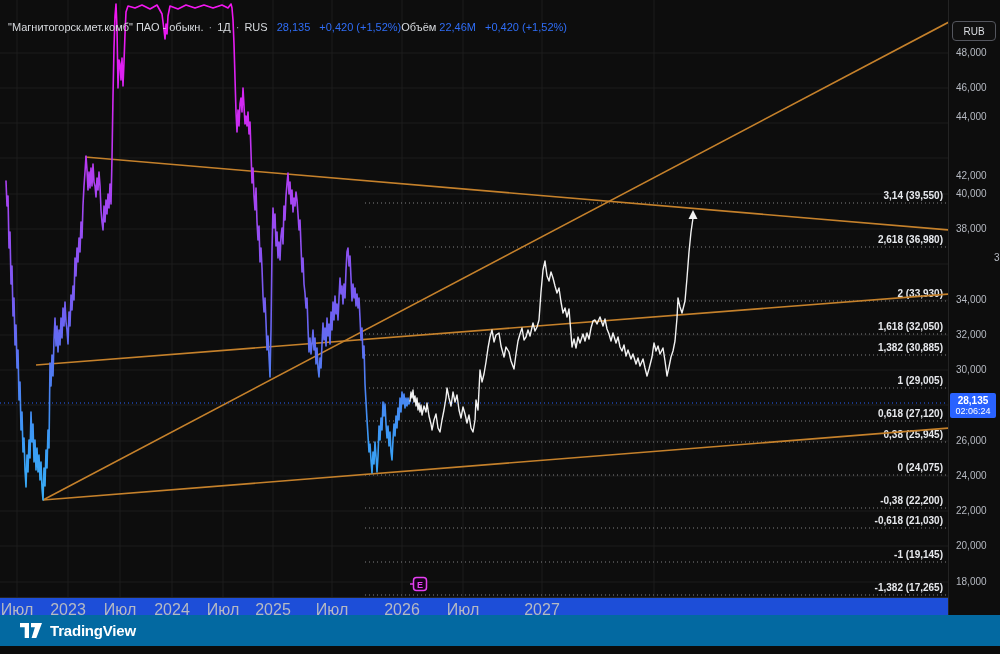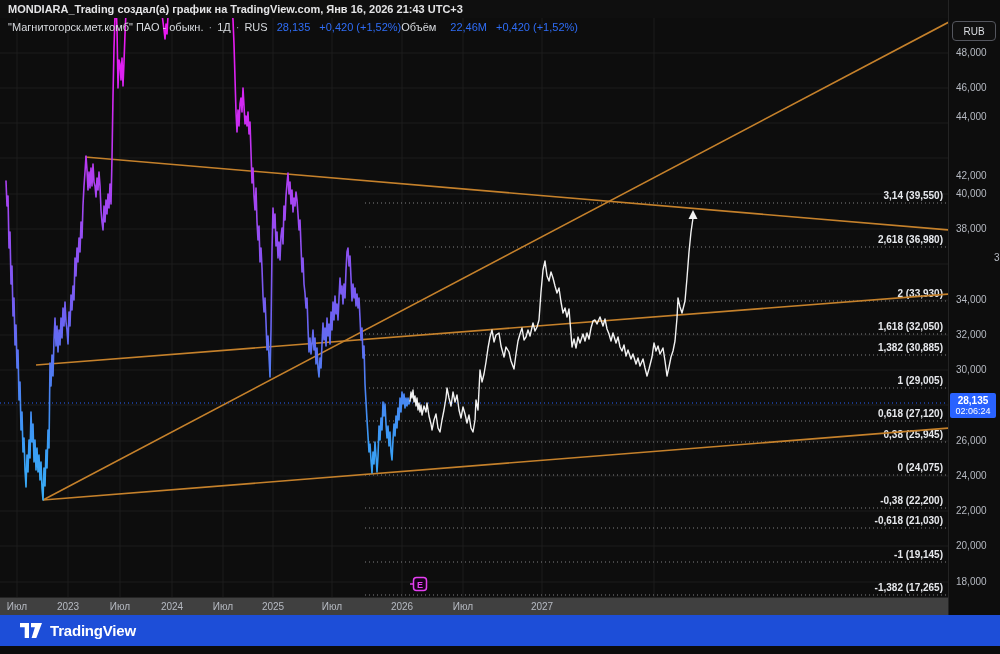--- a/index.html
+++ b/index.html
@@ -9,34 +9,34 @@
   .plot svg{position:absolute;left:0;top:0;}
   .hdr{position:absolute;left:0;top:0;width:100%;height:18px;background:#0f0f0f;
        font-size:11px;font-weight:700;color:#e4e4e6;line-height:18px;padding-left:8px;
        box-sizing:border-box;white-space:nowrap;z-index:5;}
   .legend{position:absolute;left:8px;top:20px;height:14px;font-size:11px;line-height:14px;
           white-space:nowrap;z-index:5;display:flex;align-items:center;}
   .legend .sym{color:#d7dade;}
   .legend .dim{color:#9598a1;margin:0 5px;}
   .legend .plain{color:#d7dade;}
   .legend .val{color:#2f6df6;}
-  .m8{margin-left:9px;} .m2{margin-left:14px;} .m10{margin-left:0;}
+  .m8{margin-left:9px;} .m2{margin-left:3px;} .m10{margin-left:0;}
   .price-axis{position:absolute;left:948px;top:0;width:52px;height:615px;
               border-left:1px solid #242424;font-size:10px;color:#b6bac2;background:#0d0d0d;}
   .plabel{position:absolute;left:7px;height:12px;line-height:12px;}
   .rub-btn{position:absolute;left:3px;top:21px;width:42px;height:18px;border:1px solid #54565e;
            border-radius:4px;color:#dadde2;font-size:10px;font-weight:400;display:flex;
            align-items:center;justify-content:center;background:#101010;cursor:pointer;}
   .badge{position:absolute;left:1px;top:393px;width:46px;background:#2962ff;color:#fff;
          border-radius:2px;text-align:center;padding:2px 0 1px;font-size:10px;font-weight:700;line-height:11px;}
   .badge .cd{font-size:9px;font-weight:400;}
   .time-axis{position:absolute;left:0;top:597px;width:948px;height:18px;
-             border-top:1px solid #242424;font-size:10px;color:#b6bac2;background:#404040;}
+             border-top:1px solid #242424;font-size:16px;color:#b6bac2;background:#1d4ed8;}
   .tlabel{position:absolute;top:3px;transform:translateX(-50%);white-space:nowrap;}
-  .footer{position:absolute;left:0;top:615px;width:1000px;height:31px;background:#1d4ed8;
+  .footer{position:absolute;left:0;top:615px;width:1000px;height:31px;background:#0369a1;
           display:flex;align-items:center;padding-left:20px;box-sizing:border-box;}
   .brand{display:flex;align-items:center;gap:8px;color:#ffffff;font-size:15px;font-weight:700;
          letter-spacing:-0.2px;cursor:pointer;}
   .strip{position:absolute;left:0;top:646px;width:1000px;height:8px;background:#0b0b0b;}
 </style>
 </head>
 <body>
 
 <div class="app">
 
@@ -113,23 +113,20 @@
         <line x1="43" y1="500" x2="949" y2="428" stroke="#c5812b" stroke-width="1.6"></line>
         <line x1="36" y1="365" x2="949" y2="294" stroke="#c5812b" stroke-width="1.6"></line>
         <line x1="0" y1="403" x2="948" y2="403" stroke="#2962ff" stroke-width="1" stroke-dasharray="1 3"></line>
         <polyline points="6,181 7,206 8,196 9,248 10,232 11,284 12,266 13,316 14,298 15,345 16,325 17,368 18,350 19,400 20,382 21,430 22,412 23,452 24,438 25,470 26,487 27,455 28,472 29,440 30,458 31,412 32,442 33,424 34,462 35,440 36,470 37,448 38,472 39,455 40,480 41,462 42,488 43,500 44,468 45,486 46,450 47,468 48,430 49,448 50,363 51,386 52,355 53,376 54,340 55,318 56,346 57,326 58,352 59,330 60,345 61,318 62,338 63,308 64,326 65,302 66,322 67,330 68,344 69,312 70,326 71,295 72,310 73,286 74,300 75,258 76,276 77,248 78,262 79,238 80,252 81,222 82,238 83,205 84,186 85,172 86,156 87,170 88,190 89,172 90,188 91,168 92,186 93,164 94,182 95,186 96,197 97,178 98,190 99,172 100,186 101,210 102,222 103,230 104,206 105,222 106,200 107,214 108,194 109,208 110,184 111,204 112,158 113,96 114,48 115,16 116,4 117,28 118,88 119,60 120,64 121,80 122,58 123,86 124,62 125,34 126,12 128,6 135,8 142,5 150,9 157,5 162,14 164,30 165,39 166,24 167,34 168,16 170,6 178,9 186,5 195,8 204,5 213,8 222,5 228,8 231,4 232,8 233,20 234,44 235,78 236,112 237,132 238,110 239,126 240,104 241,98 242,112 243,88 244,106 245,124 246,116 247,126 248,112 249,134 250,122 251,152 252,183 253,168 254,196 255,210 256,188 257,222 258,240 259,226 260,262 261,248 262,268 263,296 264,312 265,298 266,322 267,350 268,336 269,356 270,377 271,330 272,250 273,208 274,228 275,214 276,246 277,232 278,258 279,242 280,260 281,236 282,228 283,244 284,206 285,220 286,196 287,184 288,173 289,194 290,182 291,204 292,190 293,212 294,198 295,206 296,192 297,200 298,214 299,230 300,220 301,246 302,272 303,258 304,284 305,293 306,308 307,298 308,328 309,352 310,338 311,354 312,344 313,330 314,350 315,338 316,364 317,348 318,368 319,377 320,358 321,368 322,344 323,323 324,340 325,328 326,346 327,318 328,336 329,324 330,344 331,312 332,330 333,302 334,320 335,296 336,314 337,304 338,320 339,298 340,278 341,294 342,286 343,304 344,284 345,298 346,270 347,252 348,248 349,266 350,256 351,278 352,301 353,284 354,298 355,288 356,306 357,294 358,308 359,298 360,318 361,340 362,328 363,358 364,346 365,384 366,402 367,420 368,436 369,452 370,444 371,460 372,473 373,452 374,464 375,442 376,456 377,472 378,456 379,426 380,440 381,418 382,430 383,402 384,416 385,404 386,424 387,438 388,426 389,446 390,432 391,452 392,460 393,440 394,424 395,436 396,416 397,428 398,408 399,420 400,398 401,412 402,392 403,404 404,394 405,408 406,398 407,406 408,398 409,404 410,401" fill="none" stroke="url(#histGrad)" stroke-width="1.6" stroke-linejoin="round" stroke-linecap="round"></polyline>
         <polyline points="410,401 411,392 412,398 413,390 414,402 415,396 416,406 417,398 418,410 419,403 420,412 421,405 422,415 424,406 426,412 427,403 429,416 431,424 432,430 434,420 436,414 438,428 440,432 442,420 444,410 446,398 447,388 449,398 451,406 453,392 455,402 457,395 459,410 461,418 463,407 465,414 467,423 469,415 471,428 473,432 475,420 476,400 478,410 480,370 482,382 484,374 486,362 488,348 490,337 492,330 494,342 496,335 499,333 501,346 504,357 506,347 509,352 511,361 514,369 516,354 518,341 520,334 522,328 524,340 526,337 528,330 530,336 533,323 535,331 537,327 539,320 541,292 543,270 545,261 547,276 549,281 551,272 553,278 555,286 557,293 559,288 561,302 563,313 565,308 567,317 569,309 571,334 572,347 574,339 576,348 578,337 580,343 583,334 585,341 587,333 589,339 591,328 593,321 595,320 597,324 600,317 603,326 605,319 607,329 609,334 611,341 613,333 616,343 618,337 620,347 622,351 624,345 626,356 628,350 631,359 633,354 636,364 638,358 640,366 643,359 645,368 647,376 649,369 652,357 654,343 656,351 658,346 660,354 663,348 665,361 667,376 669,367 671,357 673,351 675,341 677,318 678,298 680,307 682,313 684,305 685,301 687,278 689,252 691,232 693,218" fill="none" stroke="#f2f2f2" stroke-width="1.4" stroke-linejoin="round" stroke-linecap="round"></polyline>
         <path d="M 688.5 219 L 693 210 L 697.5 219 Z" fill="#f2f2f2"></path>
         <line x1="410" y1="584" x2="413.5" y2="584" stroke="#e540f2" stroke-width="1.5"></line>
         <rect x="413.5" y="577.5" width="13" height="13" rx="3" fill="#17031a" stroke="#e540f2" stroke-width="1.5"></rect>
         <text x="420" y="587.5" text-anchor="middle" fill="#e540f2" font-size="9" font-weight="700">E</text>
       </svg>
-    <div class="hdr">
-      <span>MONDIARA_Trading создал(а) график на TradingView.com, Янв 16, 2026 21:43 UTC+3</span>
-    </div>
     <div class="legend">
       <span class="sym">"Магнитогорск.мет.комб" ПАО - обыкн.</span>
       <span class="dim">·</span>
       <span class="plain">1Д</span>
       <span class="dim">·</span>
       <span class="plain">RUS</span>
       <span class="val m8">28,135</span>
       <span class="val m8">+0,420 (+1,52%)</span>
       <span class="plain m10">Объём</span>
       <span class="val m2">22,46M</span>

